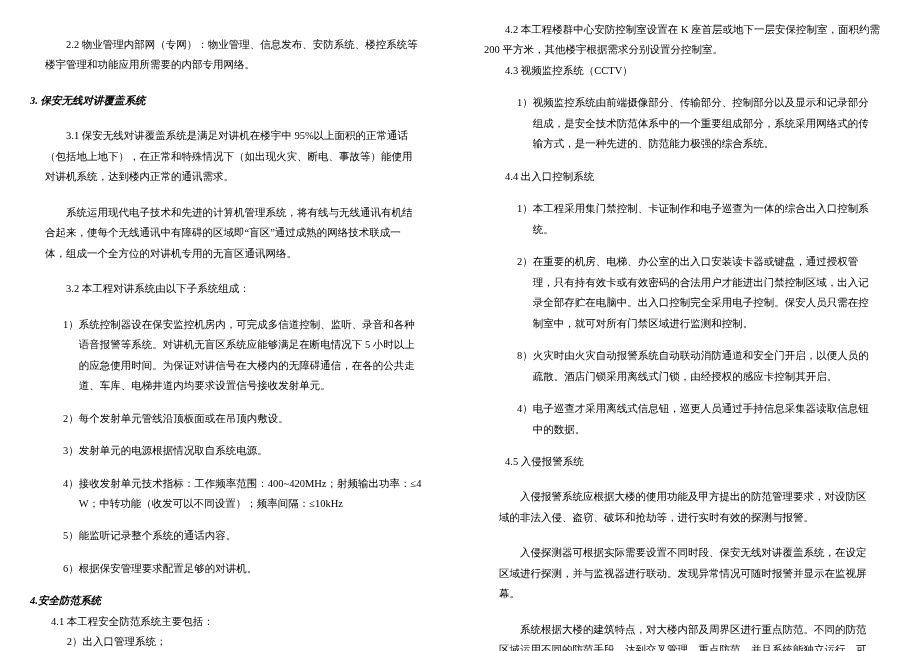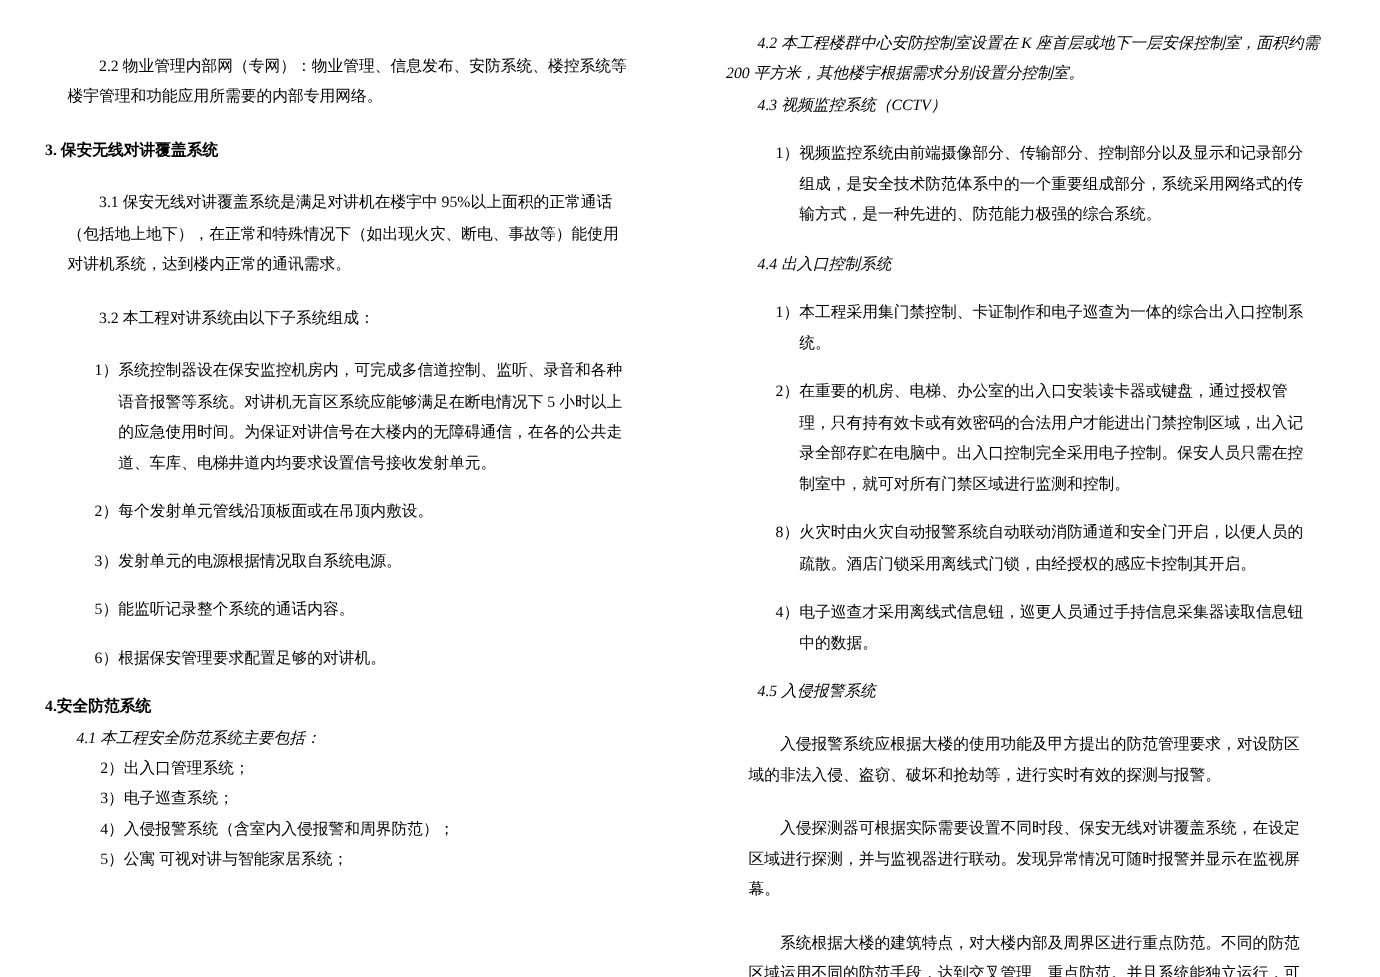--- a/index.html
+++ b/index.html
@@ -18,50 +18,52 @@
     min-width: 0;
   }
   .para {
     text-indent: 2em;
     margin: 15px;
   }
   .heading {
     font-weight: bold;
     margin: 8px 0 0 0;
     text-indent: 0;
+    font-style: italic;
   }
   .sub {
     text-indent: 2em;
     margin: 0;
-    font-style: italic;
   }
   .sub-hang {
     padding-left: 3.5em;
     text-indent: -1.5em;
     margin: 12px;
   }
   .sub-hang2 {
     padding-left: 5em;
     text-indent: -1.5em;
     margin: 0;
   }
 </style>
 </head>
 <body>
 
 <div class="col">
   <p class="para">2.2 物业管理内部网（专网）：物业管理、信息发布、安防系统、楼控系统等楼宇管理和功能应用所需要的内部专用网络。</p>
 
   <p class="heading">3. 保安无线对讲覆盖系统</p>
   <p class="para">3.1 保安无线对讲覆盖系统是满足对讲机在楼宇中 95%以上面积的正常通话（包括地上地下），在正常和特殊情况下（如出现火灾、断电、事故等）能使用对讲机系统，达到楼内正常的通讯需求。</p>
+  <p class="para">系统运用现代电子技术和先进的计算机管理系统，将有线与无线通讯有机结合起来，使每个无线通讯中有障碍的区域即“盲区”通过成熟的网络技术联成一体，组成一个全方位的对讲机专用的无盲区通讯网络。</p>
   <p class="para">3.2 本工程对讲系统由以下子系统组成：</p>
 
   <p class="sub-hang">1）系统控制器设在保安监控机房内，可完成多信道控制、监听、录音和各种语音报警等系统。对讲机无盲区系统应能够满足在断电情况下 5 小时以上的应急使用时间。为保证对讲信号在大楼内的无障碍通信，在各的公共走道、车库、电梯井道内均要求设置信号接收发射单元。</p>
   <p class="sub-hang">2）每个发射单元管线沿顶板面或在吊顶内敷设。</p>
   <p class="sub-hang">3）发射单元的电源根据情况取自系统电源。</p>
+  <p class="sub-hang">4）接收发射单元技术指标：工作频率范围：400~420MHz；射频输出功率：≤4 W；中转功能（收发可以不同设置）；频率间隔：≤10kHz</p>
   <p class="sub-hang">5）能监听记录整个系统的通话内容。</p>
   <p class="sub-hang">6）根据保安管理要求配置足够的对讲机。</p>
 
   <p class="heading">4.安全防范系统</p>
   <p class="sub">4.1 本工程安全防范系统主要包括：</p>
   <p class="sub-hang2">2）出入口管理系统；</p>
   <p class="sub-hang2">3）电子巡查系统；</p>
   <p class="sub-hang2">4）入侵报警系统（含室内入侵报警和周界防范）；</p>
   <p class="sub-hang2">5）公寓 可视对讲与智能家居系统；</p>
 </div>

